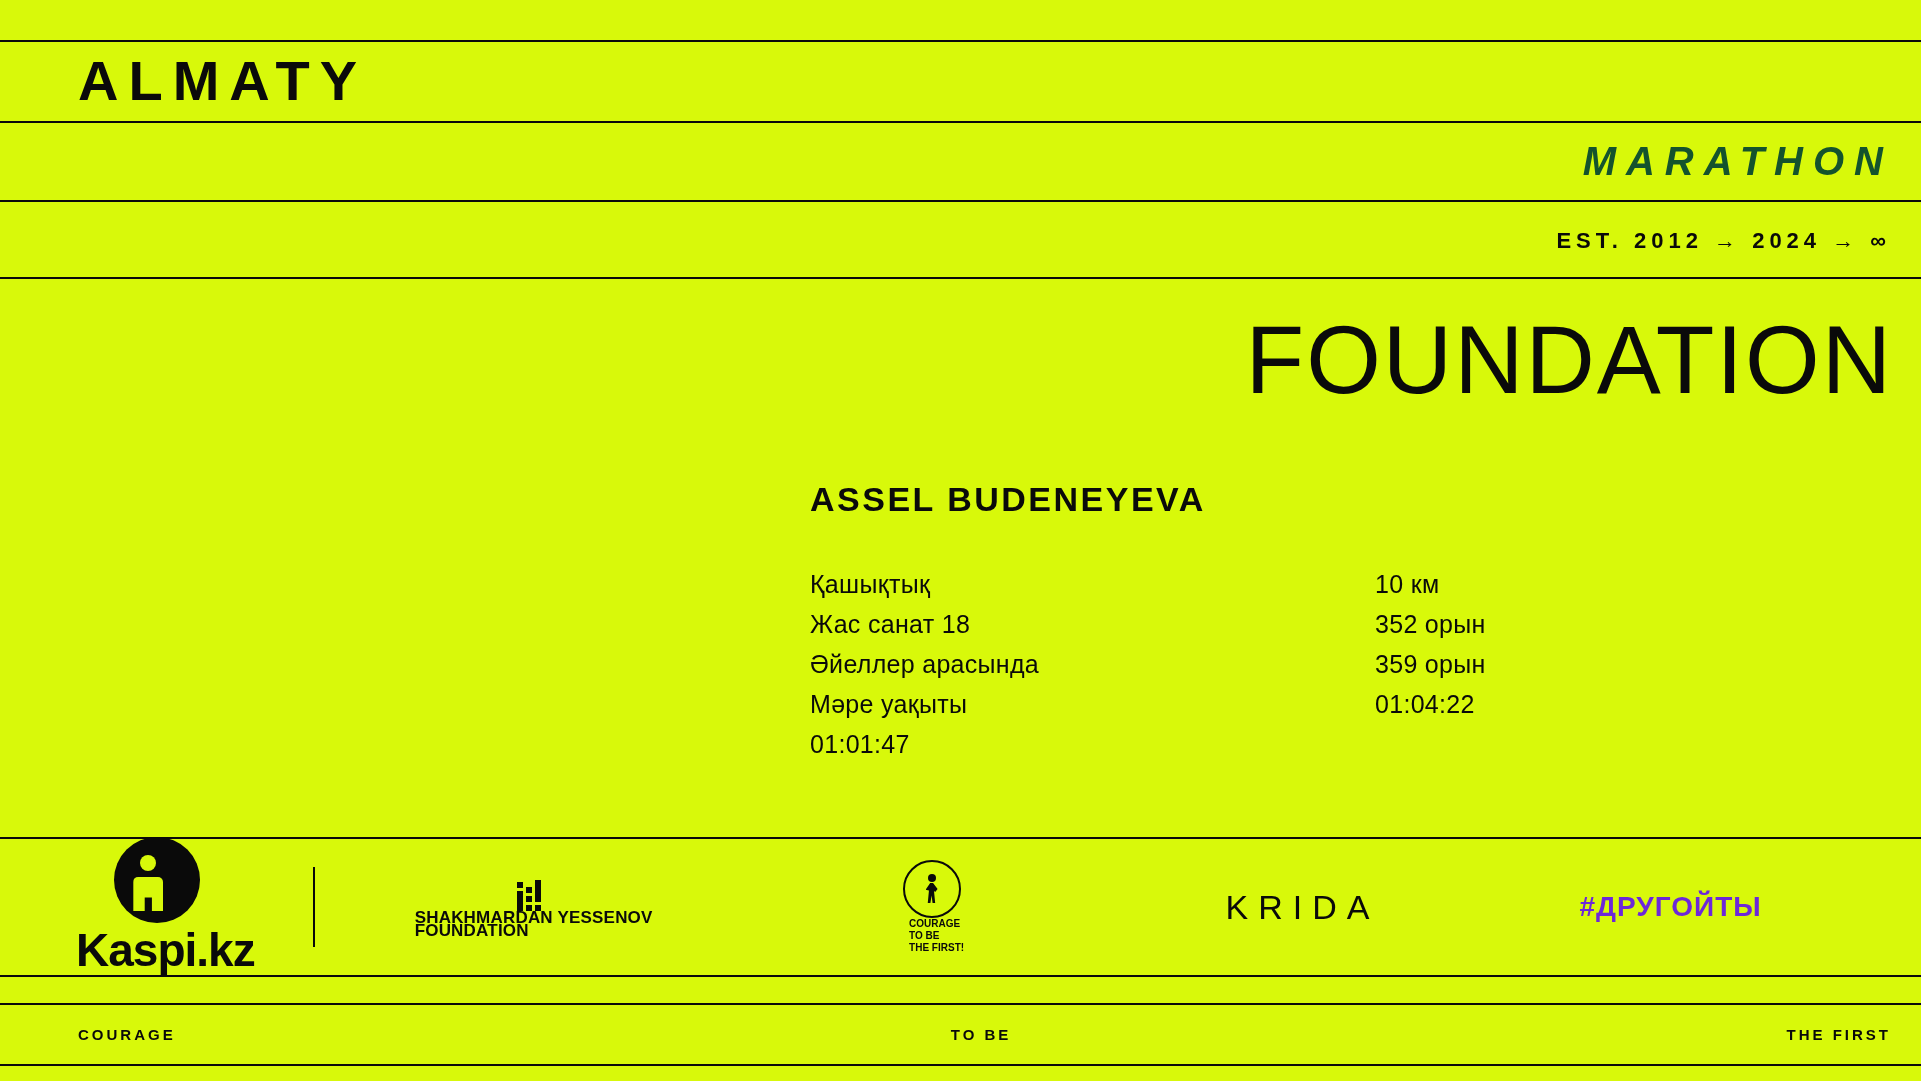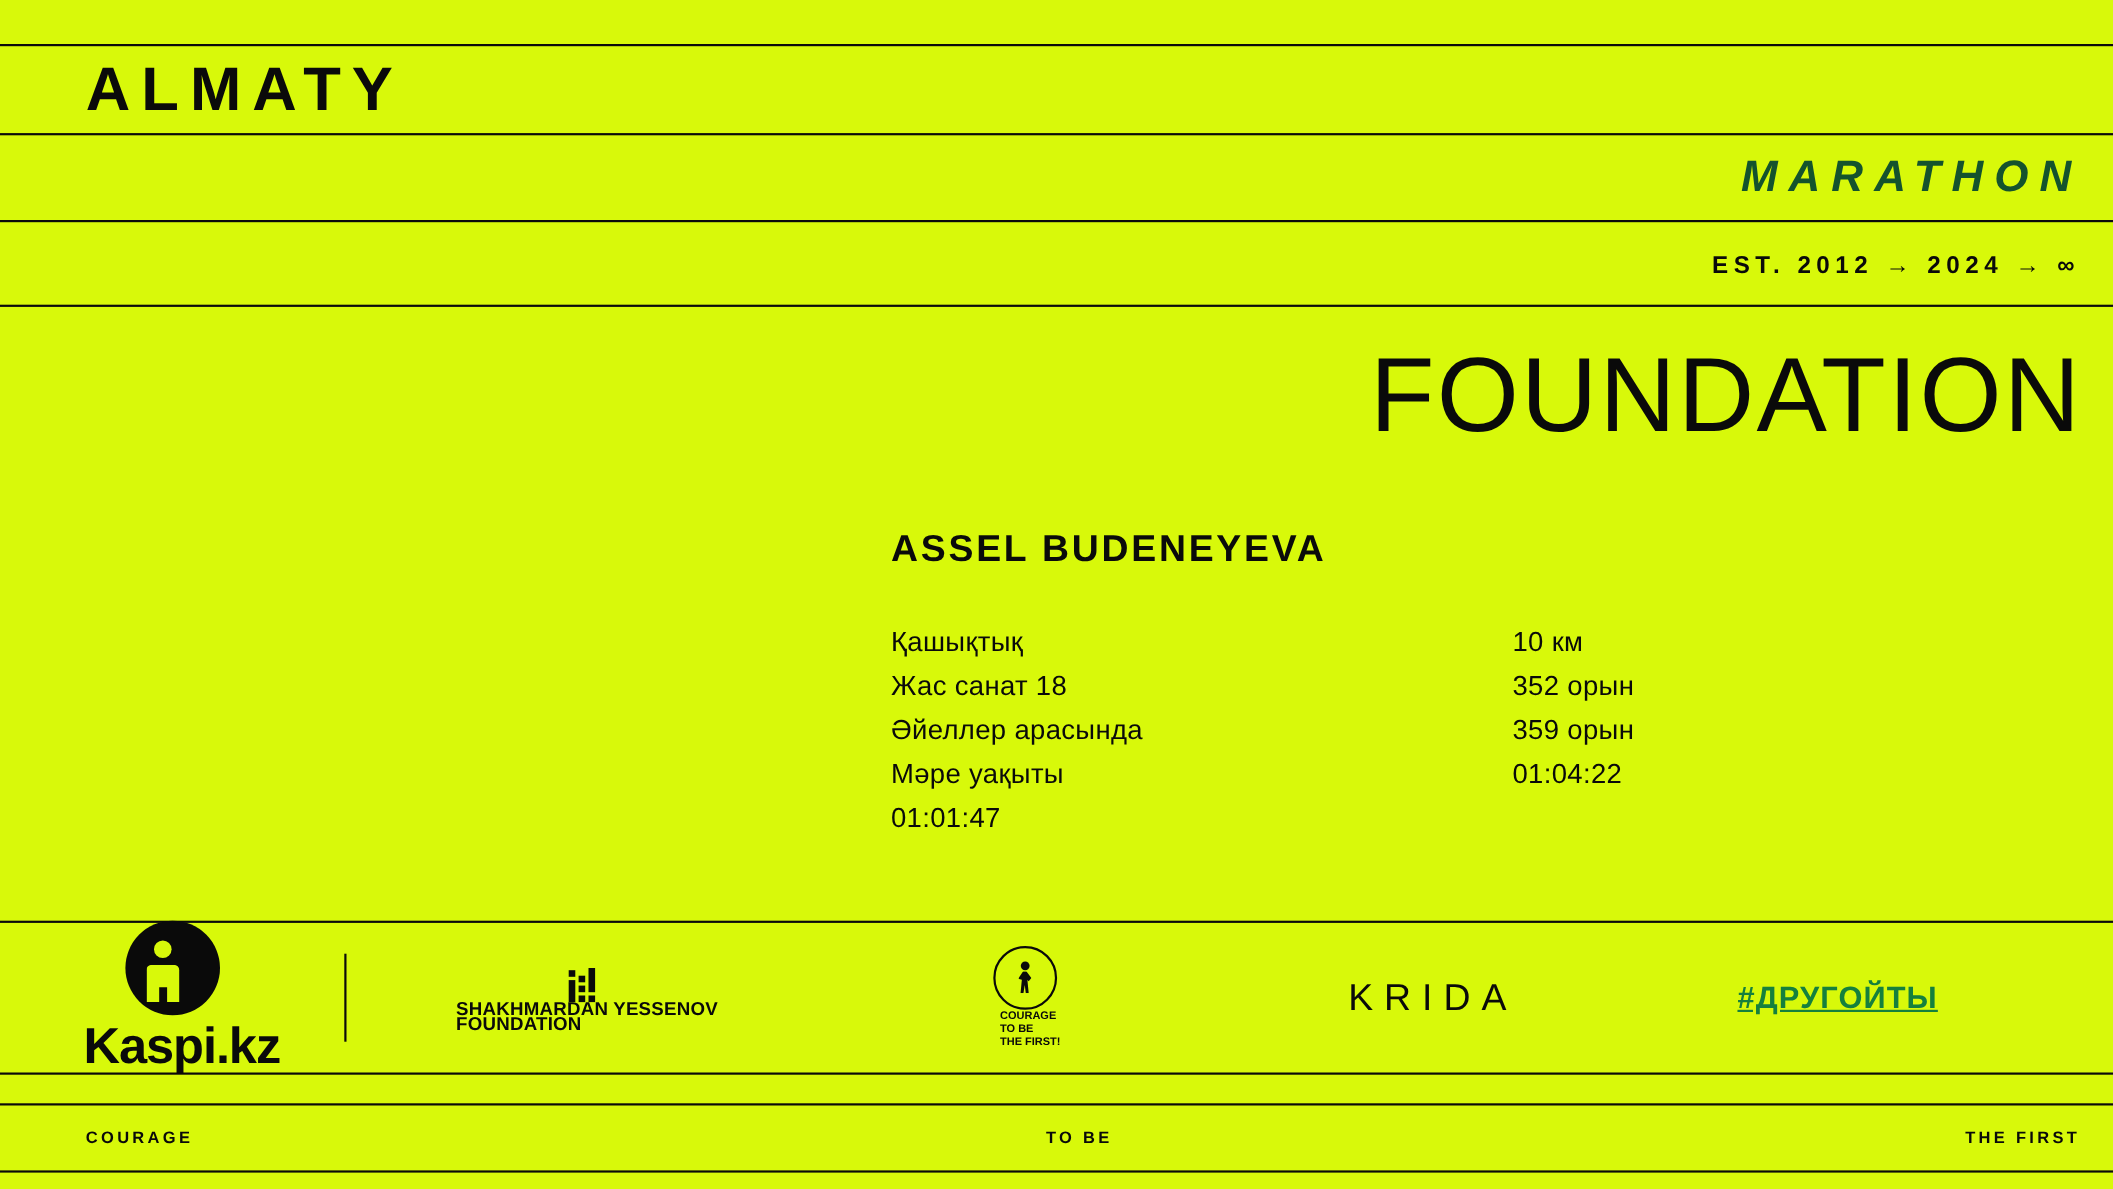--- a/index.html
+++ b/index.html
@@ -234,22 +234,21 @@
     font-size: 34px;
     font-weight: 400;
     letter-spacing: 10px;
     color: #0a0a0a;
   }
   .sp-drugoity {
     margin-left: 200px;
     font-size: 28px;
     font-weight: 700;
     letter-spacing: 1px;
-    color: #15803d;
-    text-decoration: underline;
+    color: #6d28d9;
   }
 
   
   .footer-strip {
     position: absolute;
     left: 0;
     top: 1005px;
     width: 100%;
     height: 59px;
     display: flex;

